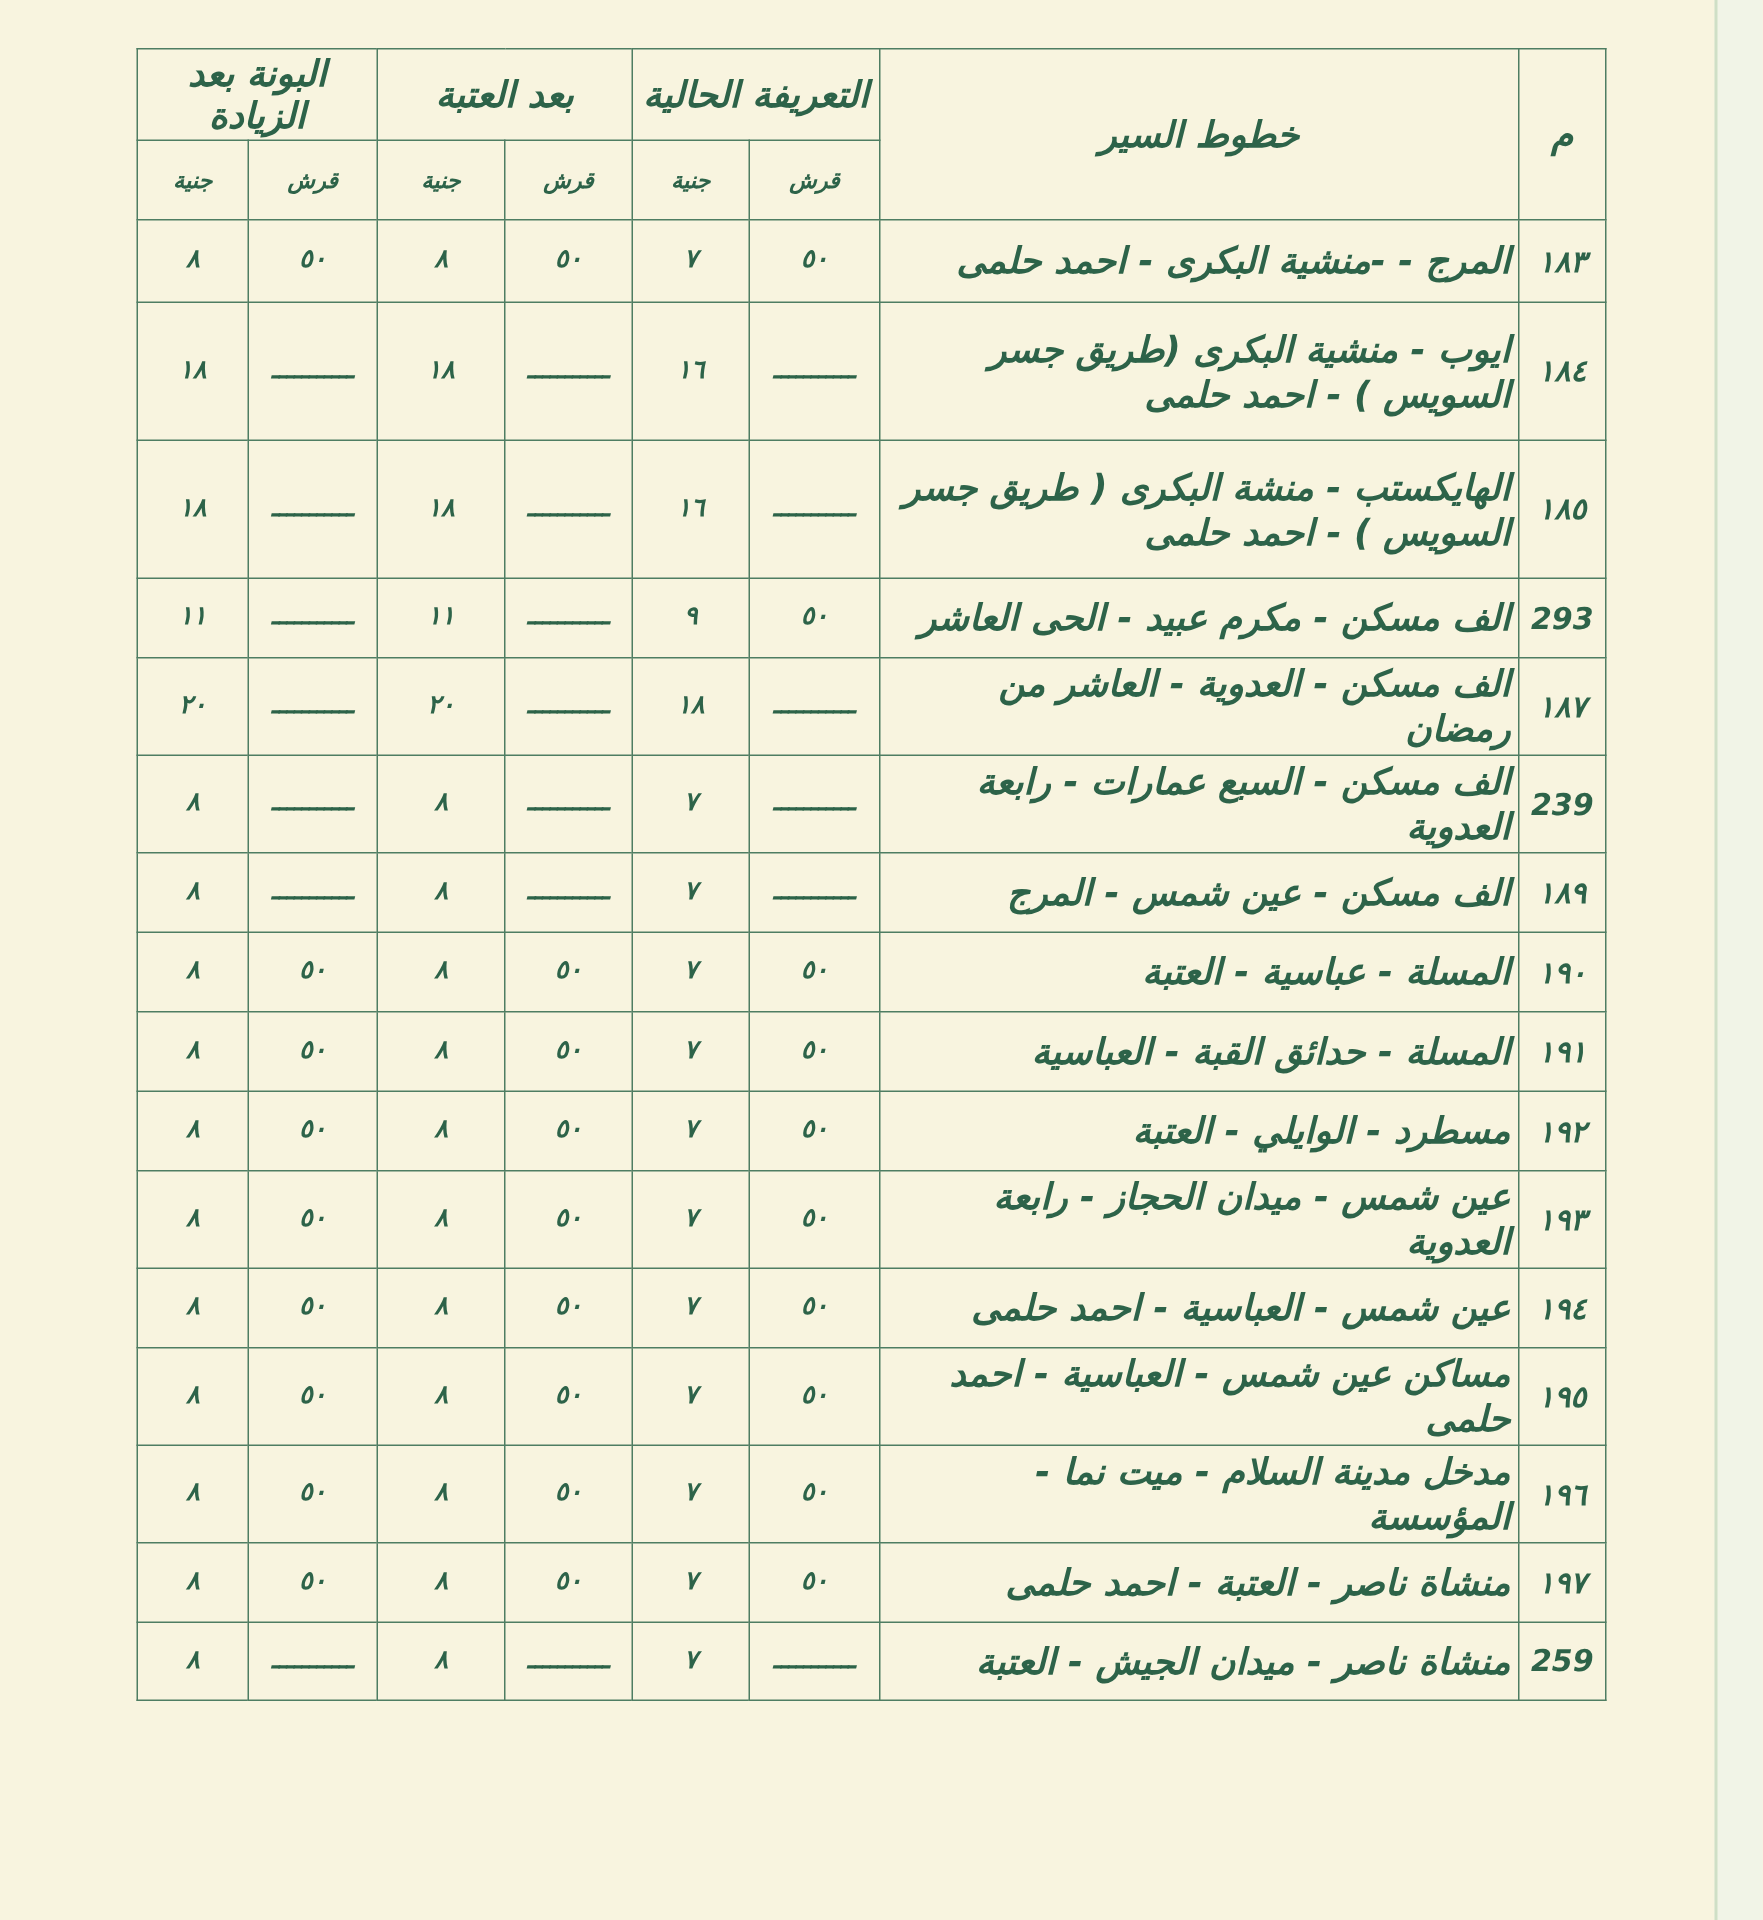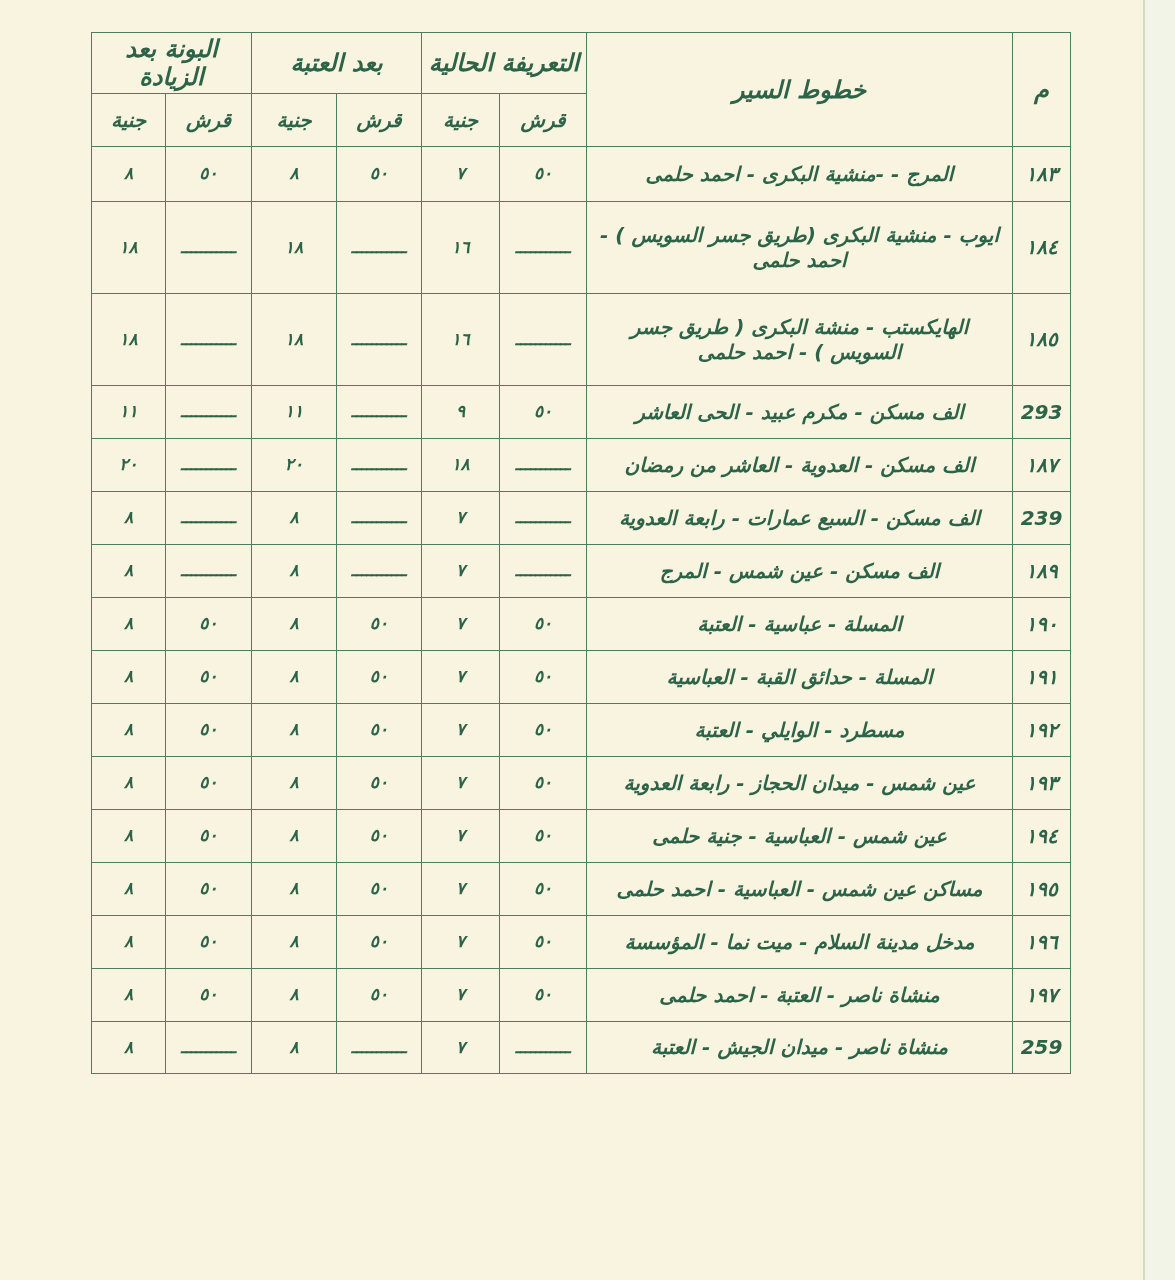--- a/index.html
+++ b/index.html
@@ -19,23 +19,23 @@
   }
   .fare-table th,.fare-table td{
     border:1.5px solid #4e7d62;
     color:#2d6349;
     font-style:italic;font-weight:bold;
     text-align:center;vertical-align:middle;
     padding:2px 5px;box-sizing:border-box;
     overflow:hidden;
   }
   .hdr-group th{height:52px;font-size:24px;}
-  .hdr-sub th{height:53px;font-size:20px;}
+  .hdr-sub th{height:53px;font-size:15px;}
   tbody td{font-size:17px;line-height:1.25;}
-  td.c-route{font-size:20px;}
+  td.c-route{font-size:24px;text-align:right;}
   td.c-serial{font-size:20px;}
   tbody tr{height:53px;}
   tr.r-first{height:55px;}
   tr.r-tall{height:92px;}
   tr.r-last{height:52px;}
 </style>
 </head>
 <body>
 
 <div class="page">
@@ -175,21 +175,21 @@
         <td class="c-route">عين شمس - ميدان الحجاز - رابعة العدوية</td>
         <td>٥٠</td>
         <td>٧</td>
         <td>٥٠</td>
         <td>٨</td>
         <td>٥٠</td>
         <td>٨</td>
       </tr>
       <tr>
         <td class="c-serial">١٩٤</td>
-        <td class="c-route">عين شمس - العباسية - جنية حلمى</td>
+        <td class="c-route">عين شمس - العباسية - احمد حلمى</td>
         <td>٥٠</td>
         <td>٧</td>
         <td>٥٠</td>
         <td>٨</td>
         <td>٥٠</td>
         <td>٨</td>
       </tr>
       <tr>
         <td class="c-serial">١٩٥</td>
         <td class="c-route">مساكن عين شمس - العباسية - احمد حلمى</td>

